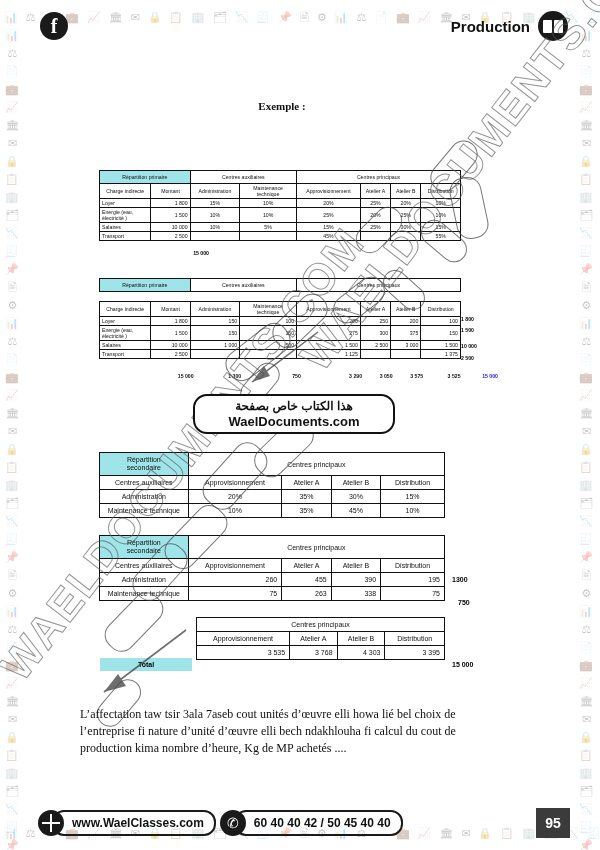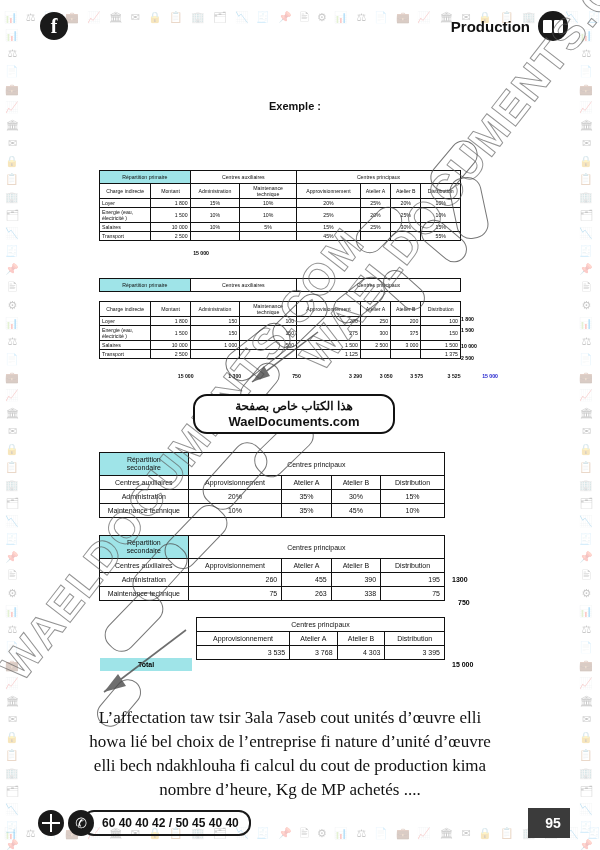--- a/index.html
+++ b/index.html
@@ -29,21 +29,21 @@
      display:flex;align-items:center;justify-content:center;font-weight:bold;font-size:20px;
      font-family:"Liberation Serif",serif;margin-left:14px;}
   .fb-text{font-weight:bold;font-size:13.5px;color:#111;margin-left:6px;letter-spacing:-.2px;}
   .prod-text{font-weight:bold;font-size:15px;color:#111;margin-left:auto;}
   .book-badge{width:30px;height:30px;border-radius:50%;background:#1a1a1a;margin-left:8px;margin-right:6px;
      display:flex;align-items:center;justify-content:center;}
   .book-badge .pg{width:9px;height:13px;background:#fff;border-radius:1px;}
   .book-badge .pg+.pg{margin-left:2px;}
 
   
-  .content{position:absolute;left:21px;top:44px;width:548px;}
+  .content{position:absolute;left:8px;top:44px;width:548px;font-family:Liberation Serif, serif;}
   .ex-title{text-align:center;font-weight:bold;font-size:11px;color:#111;margin-top:56px;}
   .intro{font-size:9.5px;color:#111;margin-top:18px;padding-left:56px;}
 
   
   table{border-collapse:collapse;font-size:5.2px;color:#111;}
   .tbl td,.tbl th{border:1px solid #111;padding:1px 2px;font-weight:normal;}
   .cyan{background:#9fe4e8;font-weight:bold;text-align:center;}
   .grp{text-align:center;font-weight:bold;}
   .hd{text-align:center;font-weight:bold;}
   .num{text-align:right;}
@@ -85,34 +85,34 @@
   .wm-clip{position:absolute;border:1.4px solid #4a4a4a;border-radius:14px;opacity:.75;pointer-events:none;}
   .wm-arrow{position:absolute;pointer-events:none;opacity:.8;}
 
   .stamp{position:absolute;left:193px;top:394px;width:186px;padding:3px 6px;
      border:2px solid #111;border-radius:14px;background:#fff;text-align:center;z-index:5;}
   .stamp .ar{font-size:12px;font-weight:bold;color:#111;direction:rtl;}
   .stamp .en{font-size:13px;font-weight:bold;color:#111;margin-top:1px;}
 
   
   .para{position:absolute;left:80px;top:706px;width:420px;font-family:"Liberation Serif",serif;
-     font-size:17px;line-height:1.42;color:#111;text-align:center;}
+     font-size:12px;line-height:1.42;color:#111;}
 
   
   .footer{position:absolute;left:26px;bottom:10px;width:548px;height:34px;display:flex;align-items:center;}
   .globe{width:26px;height:26px;border-radius:50%;background:#1a1a1a;margin-left:12px;position:relative;}
   .globe:before{content:"";position:absolute;left:4px;top:12px;width:18px;height:2px;background:#fff;}
   .globe:after{content:"";position:absolute;left:12px;top:4px;width:2px;height:18px;background:#fff;}
   .pill{height:22px;border:2px solid #1a1a1a;border-radius:12px;display:flex;align-items:center;
      padding:0 10px;margin-left:-12px;padding-left:18px;}
   .pill span{font-weight:bold;font-size:12px;color:#111;}
   .phone{width:26px;height:26px;border-radius:50%;background:#1a1a1a;margin-left:4px;position:relative;
      display:flex;align-items:center;justify-content:center;color:#fff;font-size:14px;}
   .pagebox{margin-left:auto;margin-right:4px;width:34px;height:30px;background:#3b3b3b;color:#fff;
-     display:flex;align-items:center;justify-content:center;font-weight:bold;font-size:14px;padding-left:8px;}
+     display:flex;align-items:center;justify-content:center;font-weight:bold;font-size:14px;}
 </style>
 </head>
 <body>
 
 <div class="page">
 
   <div class="icon-border ib-top">
     <div class="row" id="ibt">
         <span style="font-size:11px;opacity:.5">📊</span>
         <span style="font-size:11px;opacity:.5">⚖</span>
@@ -575,20 +575,23 @@
 
   <div class="stamp">
     <div class="ar">هذا الكتاب خاص بصفحة</div>
     <div class="en">WaelDocuments.com</div>
   </div>
 
   <div class="para">L’affectation taw tsir 3ala 7aseb cout unités d’œuvre elli howa lié bel choix de l’entreprise fi nature d’unité d’œuvre elli bech ndakhlouha fi calcul du cout de production kima nombre d’heure, Kg de MP achetés ....</div>
 
   <div class="footer">
     <div class="globe"></div>
+    <div class="pill">
+      <span>www.WaelClasses.com</span>
+    </div>
     <div class="phone">✆</div>
     <div class="pill">
       <span>60 40 40 42 / 50 45 40 40</span>
     </div>
     <div class="pagebox">95</div>
   </div>
 
 </div>
 
 </body></html>

